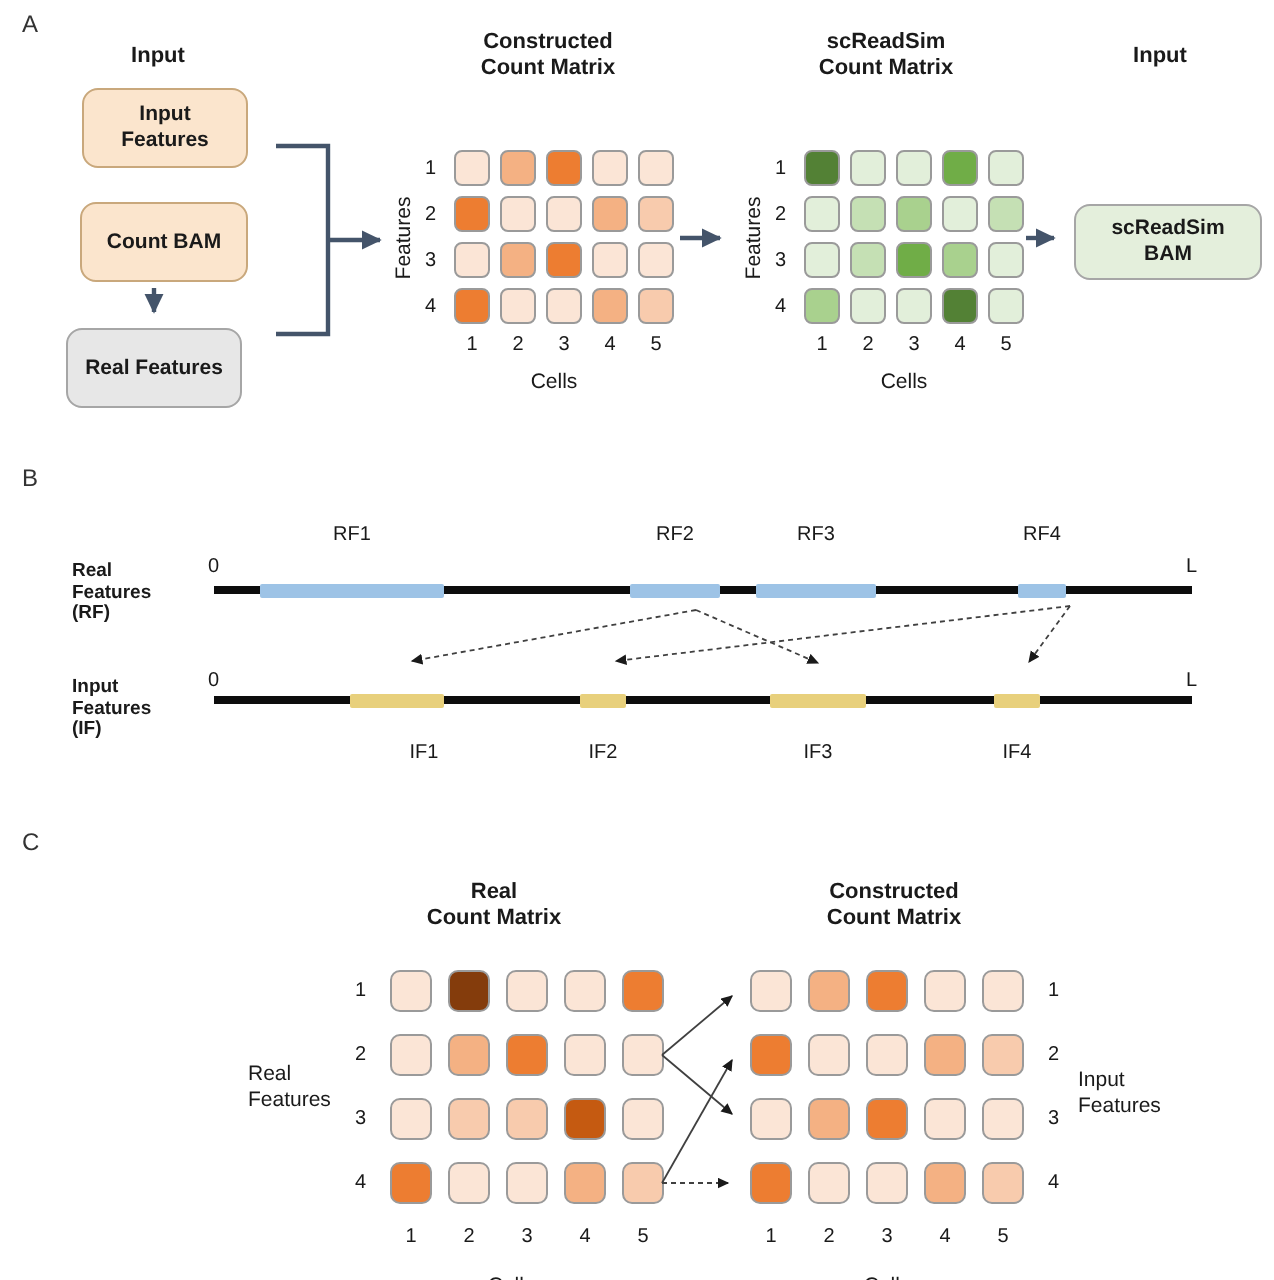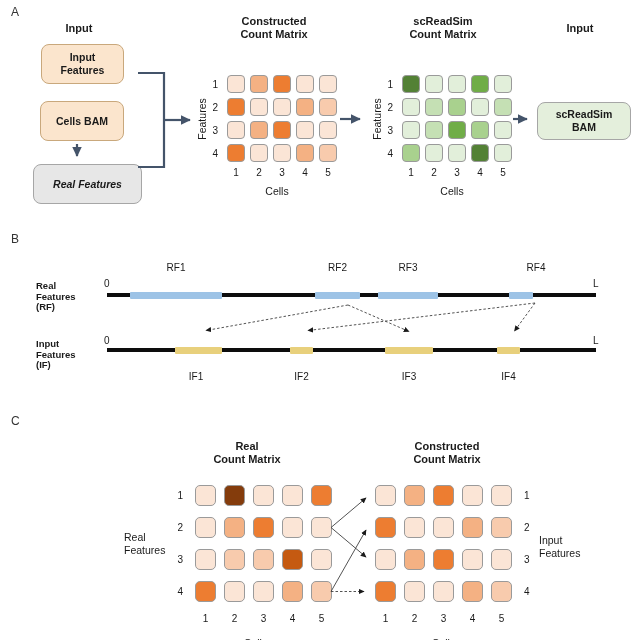--- a/index.html
+++ b/index.html
@@ -46,23 +46,23 @@
     <div>scReadSim</div>
     <div>Count Matrix</div>
   </div>
   <div class="abs heading" style="left:550px;top:22px;width:60px;">Input</div>
 
   <div class="box peach" style="left:41px;top:44px;width:83px;height:40px;">
     <div>Input</div>
     <div>Features</div>
   </div>
   <div class="box peach" style="left:40px;top:101px;width:84px;height:40px;">
-    <div>Cells BAM</div>
-  </div>
-  <div class="box gray" style="left:33px;top:164px;width:109px;height:40px;font-style:italic;">
+    <div>Count BAM</div>
+  </div>
+  <div class="box gray" style="left:33px;top:164px;width:88px;height:40px;">
     <div>Real Features</div>
   </div>
   <div class="box green" style="left:537px;top:102px;width:94px;height:38px;">
     <div>scReadSim</div>
     <div>BAM</div>
   </div>
 
   <div class="matrix" id="mxA1" style="left: 208px; top: 75px; row-gap: 5px;">
       <div class="mrow" style="column-gap: 5px;">
         <span class="rlabel" style="width: 10px; text-align: right; margin-right: 4px;">1</span>
@@ -170,25 +170,25 @@
   <div class="abs zeroL" style="left:593px;top:335px;">L</div>
 
   <div class="axis-line" id="axRF" style="left:107px;top:293px;width:489px;">
       <div class="axis-seg" style="left: 23px; width: 92px; background: rgb(157, 195, 230);"></div>
       <div class="seg-label" style="left: 49px; top: -31px;">RF1</div>
       <div class="axis-seg" style="left: 208px; width: 45px; background: rgb(157, 195, 230);"></div>
       <div class="seg-label" style="left: 210.5px; top: -31px;">RF2</div>
       <div class="axis-seg" style="left: 271px; width: 60px; background: rgb(157, 195, 230);"></div>
       <div class="seg-label" style="left: 281px; top: -31px;">RF3</div>
       <div class="axis-seg" style="left: 402px; width: 24px; background: rgb(157, 195, 230);"></div>
-      <div class="seg-label" style="left: 409px; top: -31px;">RF4</div>
+      <div class="seg-label" style="left: 394px; top: -31px;">RF4</div>
     </div>
   <div class="axis-line" id="axIF" style="left:107px;top:348px;width:489px;">
       <div class="axis-seg" style="left: 68px; width: 47px; background: rgb(232, 208, 124);"></div>
-      <div class="seg-label" style="left: 69px; top: 23px; text-align: center;">IF1</div>
+      <div class="seg-label" style="left: 85px; top: 23px; text-align: center;">IF1</div>
       <div class="axis-seg" style="left: 183px; width: 23px; background: rgb(232, 208, 124);"></div>
       <div class="seg-label" style="left: 174.5px; top: 23px;">IF2</div>
       <div class="axis-seg" style="left: 278px; width: 48px; background: rgb(232, 208, 124);"></div>
       <div class="seg-label" style="left: 282px; top: 23px;">IF3</div>
       <div class="axis-seg" style="left: 390px; width: 23px; background: rgb(232, 208, 124);"></div>
       <div class="seg-label" style="left: 381.5px; top: 23px;">IF4</div>
     </div>
 
   <div class="abs heading" style="left:187px;top:440px;width:120px;">
     <div>Real</div>

